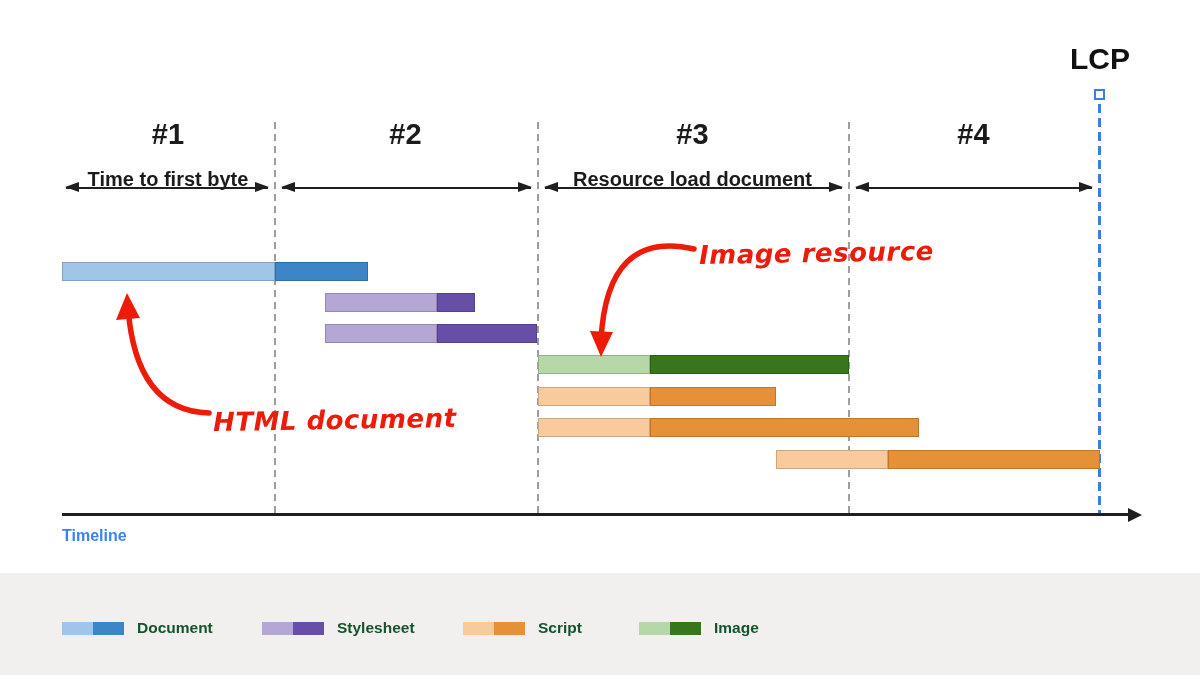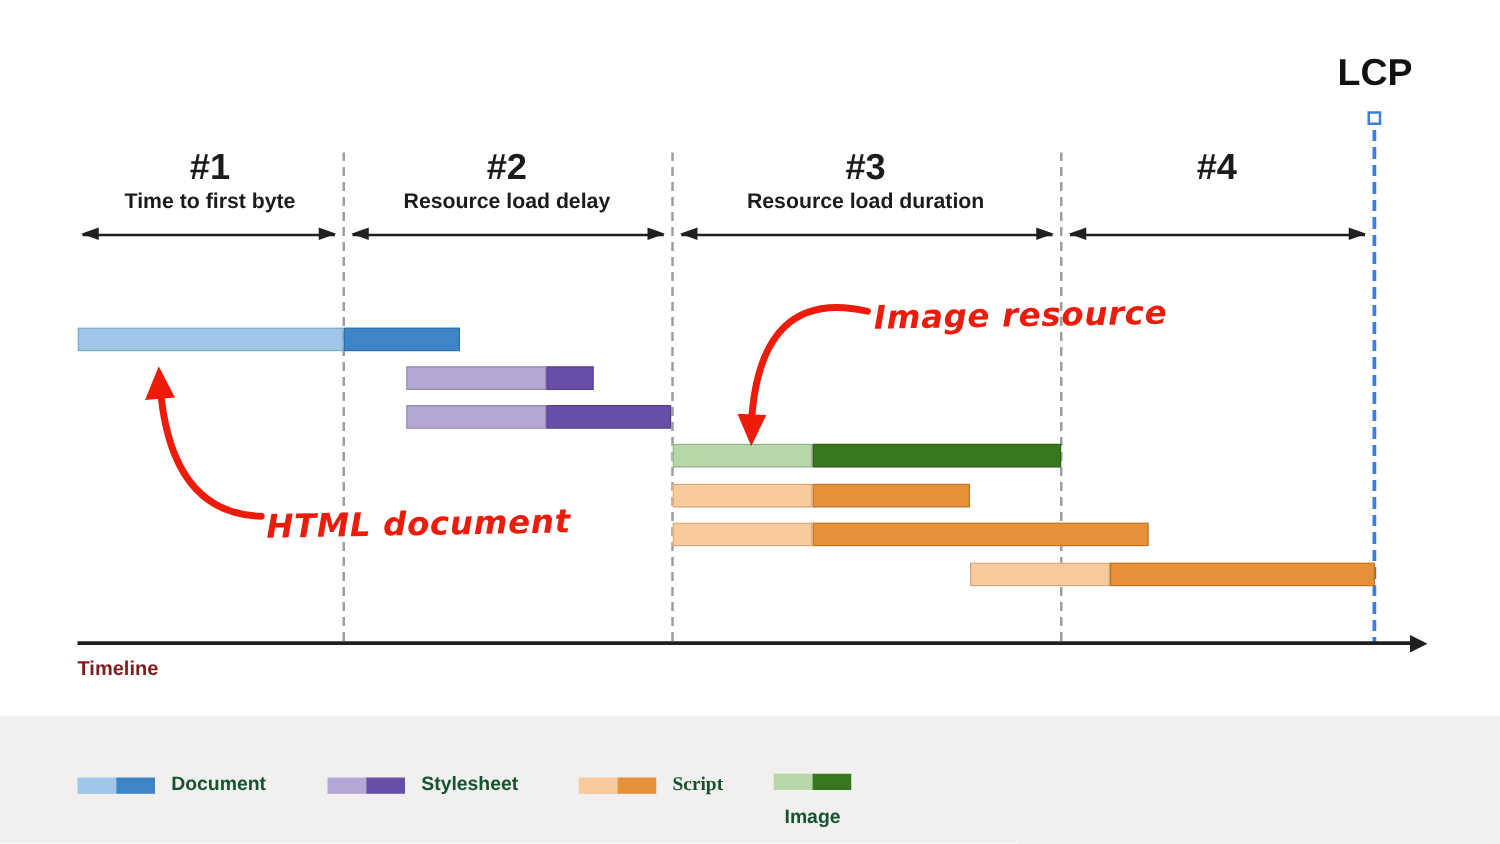--- a/index.html
+++ b/index.html
@@ -60,24 +60,24 @@
     top: 119px;
     text-align: center;
     color: #1b1b1b;
   }
   .phase-number {
     font-size: 29px;
     font-weight: bold;
     line-height: 30px;
   }
   .phase-label {
-    font-size: 17px;
+    font-size: 20px;
     font-weight: 600;
     line-height: 22px;
-    margin-top: 1px;
+    margin-top: 19px;
   }
   #phase-1 { left: 62px;  width: 212px; }
   #phase-2 { left: 274px; width: 263px; }
   #phase-3 { left: 537px; width: 311px; }
   #phase-4 { left: 848px; width: 251px; }
 
   
   .range-arrow {
     position: absolute;
     top: 187px;
@@ -119,21 +119,21 @@
     width: 0; height: 0;
     border-top: 7px solid transparent;
     border-bottom: 7px solid transparent;
     border-left: 14px solid var(--axis-black);
   }
   .timeline-label {
     position: absolute;
     left: 62px; top: 527px;
     font-size: 16px;
     font-weight: bold;
-    color: #7f1d1d;
+    color: #3b82f6;
   }
 
   
   .annotation-text {
     position: absolute;
     color: var(--annotation-red);
     font-family: "DejaVu Sans", sans-serif;
     font-style: italic;
     font-weight: bold;
     font-size: 26px;
@@ -159,22 +159,22 @@
   }
   .legend-item {
     position: absolute;
     top: 619px;
     display: flex;
     align-items: center;
     gap: 13px;
   }
   #legend-document   { left: 62px;  }
   #legend-stylesheet { left: 262px; }
-  #legend-script     { left: 463px; font-family: Liberation Serif, serif; }
-  #legend-image      { left: 619px; flex-direction: column; }
+  #legend-script     { left: 463px; }
+  #legend-image      { left: 639px; }
   .legend-swatch { display: flex; width: 62px; height: 13px; box-shadow: inset 0 0 0 1px rgba(0,0,0,0.12); }
   .legend-swatch span { width: 31px; height: 13px; }
   .legend-label {
     font-size: 15.5px;
     font-weight: bold;
     color: #14532d;
   }
 </style>
 </head>
 <body>
@@ -188,25 +188,24 @@
   <div class="divider" id="divider-1"></div>
   <div class="divider" id="divider-2"></div>
   <div class="divider" id="divider-3"></div>
 
   <div class="phase" id="phase-1">
     <div class="phase-number">#1</div>
     <div class="phase-label">Time to first byte</div>
   </div>
   <div class="phase" id="phase-2">
     <div class="phase-number">#2</div>
-    <div class="phase-label">Resource load delay</div>
   </div>
   <div class="phase" id="phase-3">
     <div class="phase-number">#3</div>
-    <div class="phase-label">Resource load duration</div>
+    <div class="phase-label">Resource load document</div>
   </div>
   <div class="phase" id="phase-4">
     <div class="phase-number">#4</div>
   </div>
 
   <div class="range-arrow" id="arrow-1"></div>
   <div class="range-arrow" id="arrow-2"></div>
   <div class="range-arrow" id="arrow-3"></div>
   <div class="range-arrow" id="arrow-4"></div>
 

